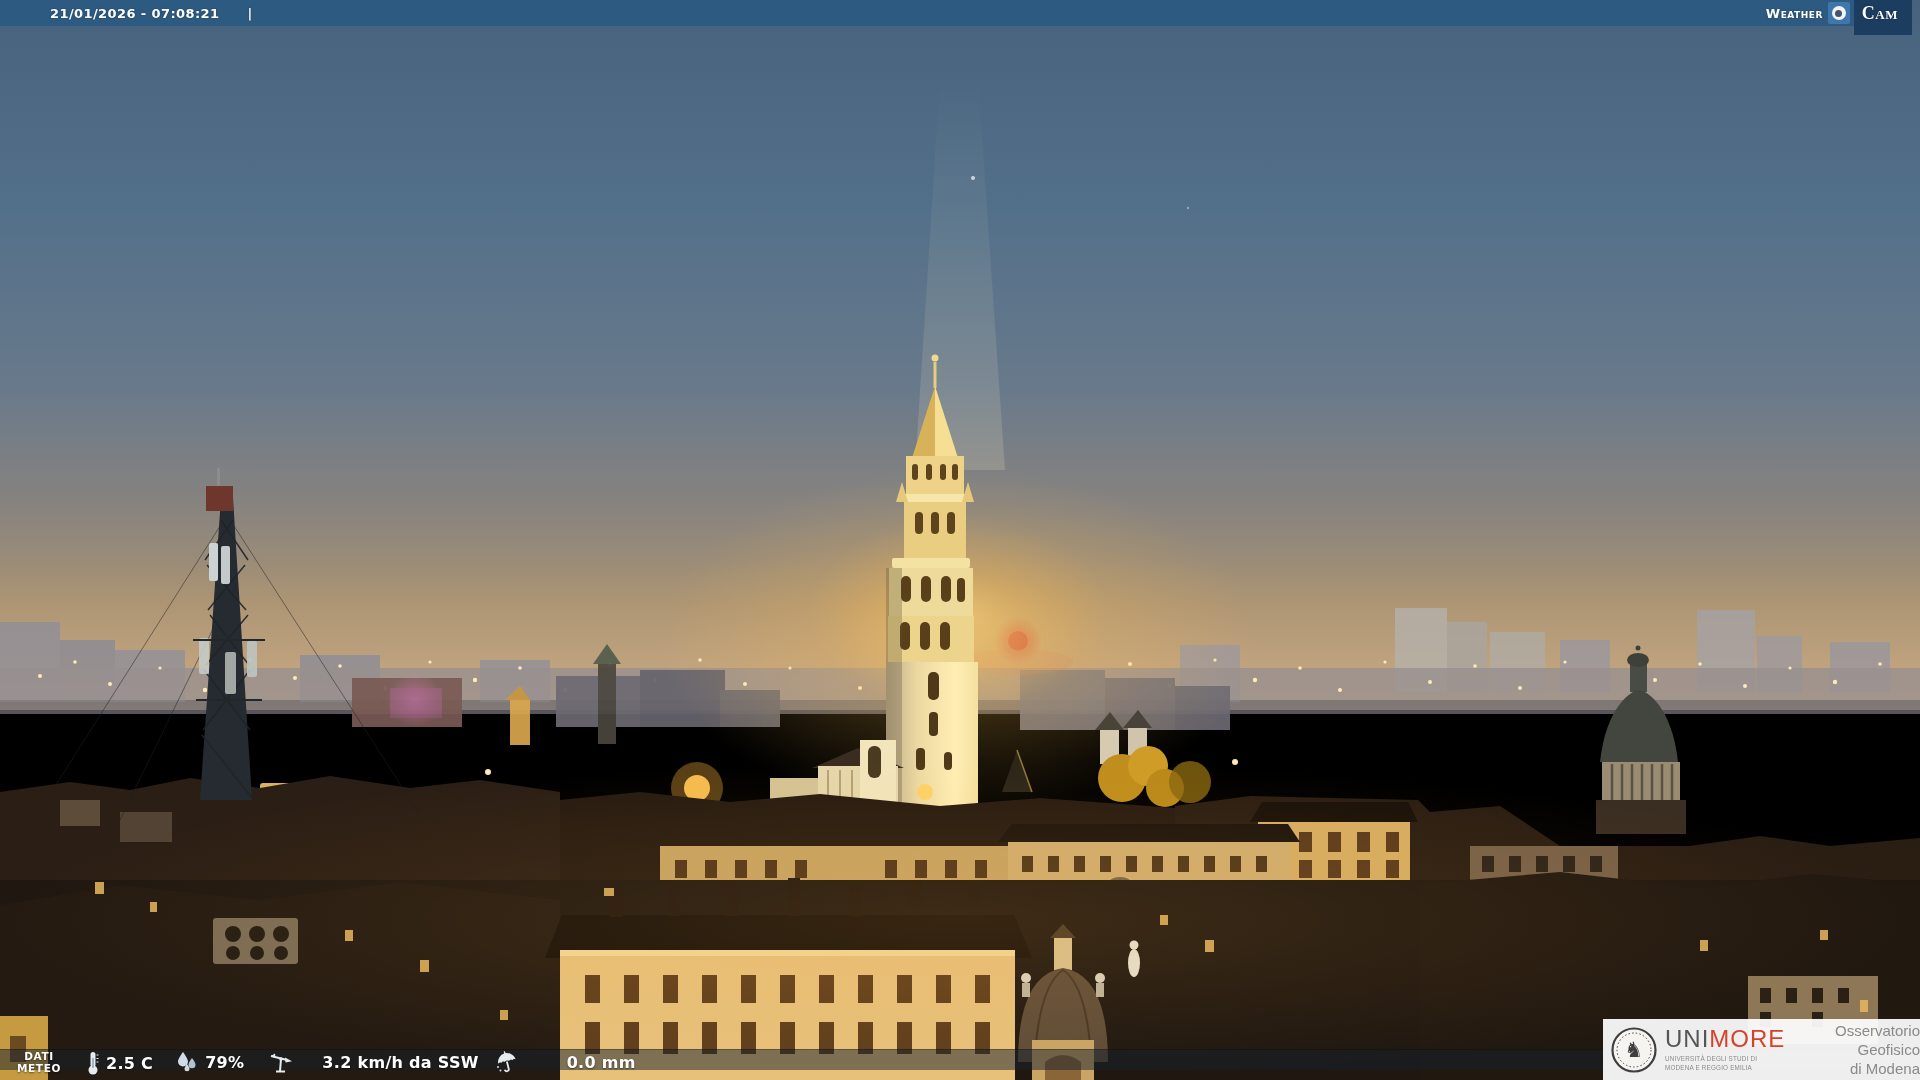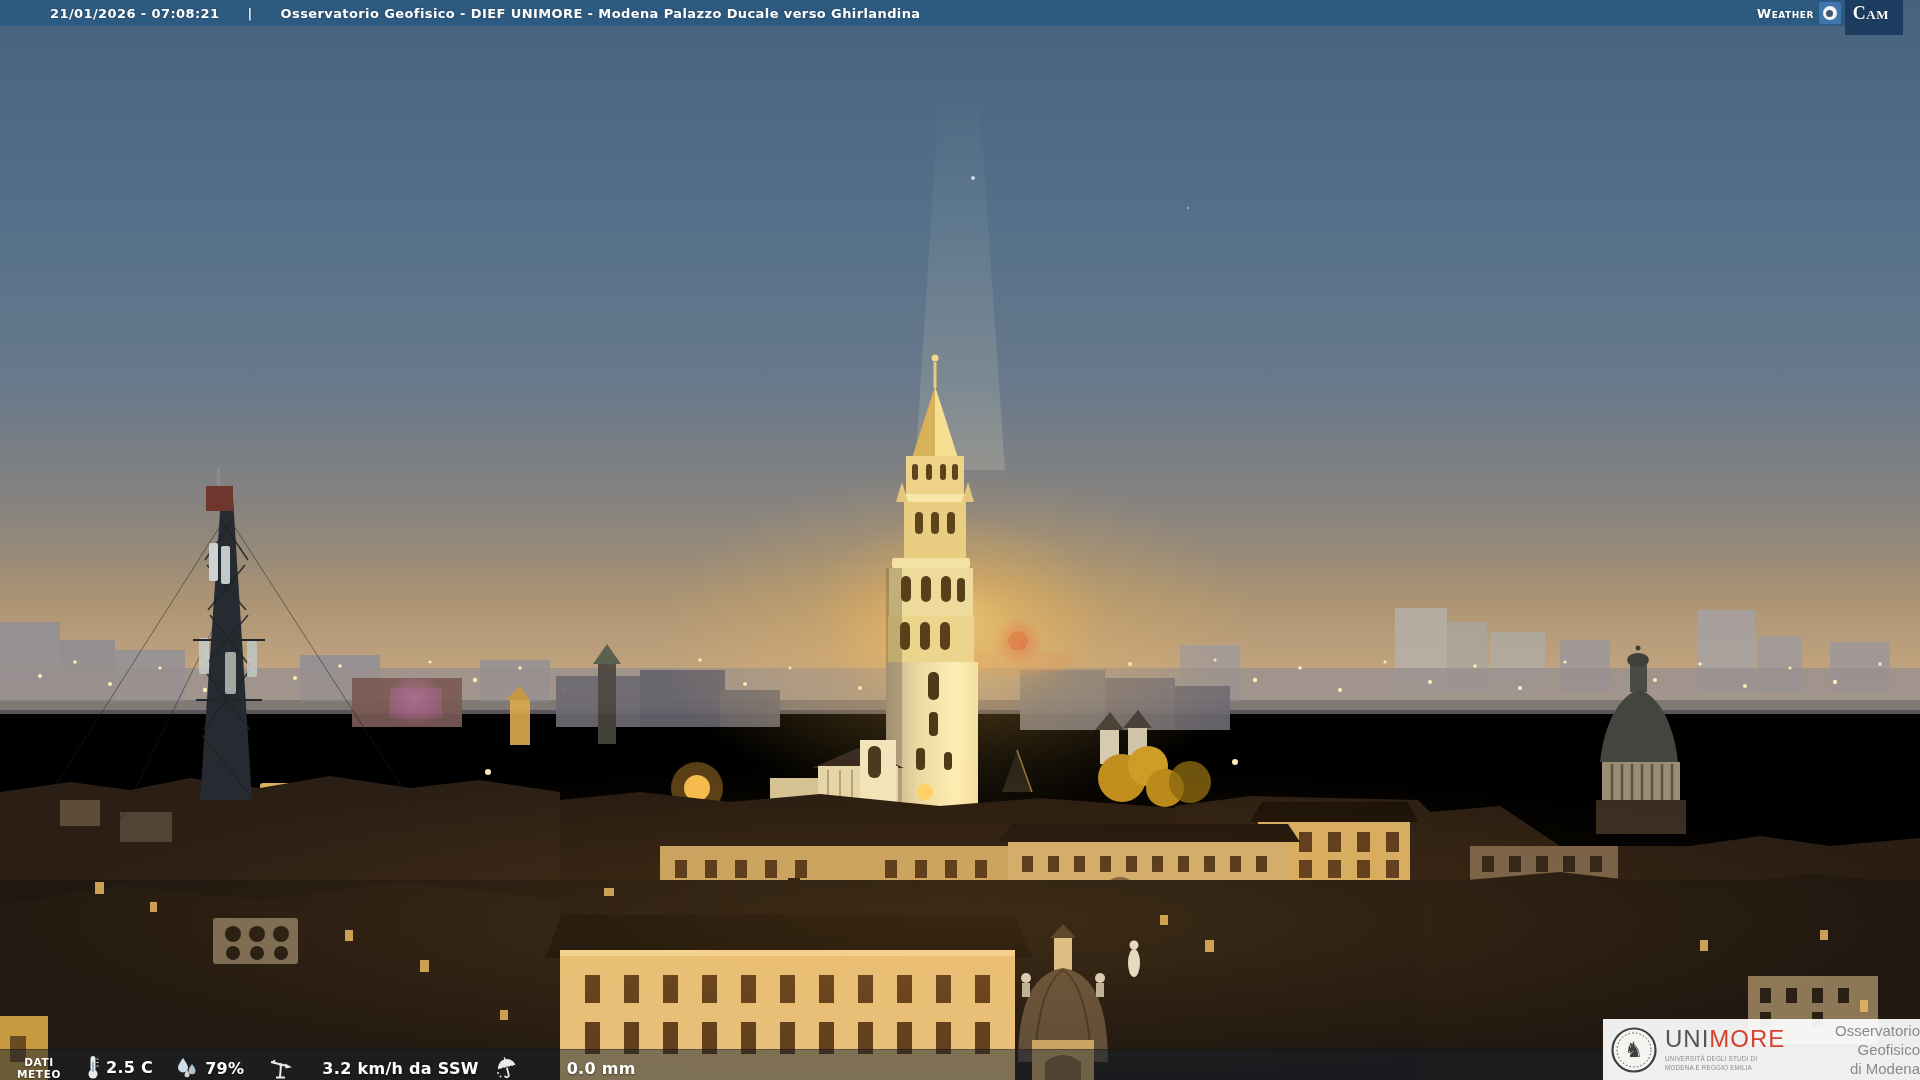--- a/index.html
+++ b/index.html
@@ -13,41 +13,41 @@
     --logo-text-gray:#8a8a8a;
     --overlay-text:#ffffff;
   }
   *{margin:0;padding:0;box-sizing:border-box;}
   body{background:#000;overflow:hidden;}
   .stage{position:relative;width:1920px;height:1080px;overflow:hidden;
          font-family:"DejaVu Sans",sans-serif;}
   .photo{position:absolute;inset:0;width:1920px;height:1080px;display:block;z-index:0;}
 
   
-  .topbar{position:absolute;top:0;left:0;right:17px;height:26px;background:var(--topbar-bg);
+  .topbar{position:absolute;top:0;left:0;right:8px;height:26px;background:var(--topbar-bg);
           display:flex;align-items:center;z-index:2;color:var(--overlay-text);
           font-weight:bold;font-size:13px;letter-spacing:.4px;
           text-shadow:0 0 2px rgba(0,0,0,.35);}
   .topbar .left{display:flex;align-items:center;padding-left:50px;}
   .topbar .sep{margin:0 28px;opacity:.95;}
   .brand{position:absolute;right:0;top:0;height:26px;display:flex;align-items:center;}
   .brand .w{font-variant:small-caps;font-size:13px;letter-spacing:.5px;margin-right:5px;}
   .lens{width:22px;height:22px;background:var(--lens-box-bg);display:flex;align-items:center;
         justify-content:center;border-radius:2px;}
   .lens-outer{width:14px;height:14px;border-radius:50%;background:#f2f4f6;display:flex;
               align-items:center;justify-content:center;}
   .lens-inner{width:7px;height:7px;border-radius:50%;background:#41566b;}
   .cam-box{height:44px;background:var(--cam-box-bg);display:flex;align-items:center;
            padding:0 14px 0 8px;margin-left:4px;font-family:Liberation Serif, serif;}
   .cam-box .c{font-variant:small-caps;font-size:18px;letter-spacing:.5px;}
 
   
-  .weatherbar{position:absolute;left:0;right:0;top:1049px;height:31px;
+  .weatherbar{position:absolute;left:0;right:0;top:1049px;height:21px;
               background:var(--bottombar-bg);border-top:1px solid rgba(0,0,0,.25);
-              display:flex;align-items:flex-end;z-index:2;color:var(--overlay-text);
+              display:flex;align-items:flex-start;z-index:2;color:var(--overlay-text);
               font-weight:bold;font-size:16px;letter-spacing:.3px;
               text-shadow:0 1px 2px rgba(0,0,0,.5);}
   .dati{width:62px;margin-left:8px;text-align:center;font-size:10.5px;line-height:1.15;
         letter-spacing:.6px;display:flex;flex-direction:column;}
   .witem{display:flex;align-items:center;gap:6px;}
   .witem svg{display:block;}
   .m1{margin-left:16px;} .m2{margin-left:22px;} .m3{margin-left:24px;gap:28px;} .m4{margin-left:16px;gap:48px;}
 
   
   .logobox{position:absolute;left:1603px;top:1019px;width:317px;height:61px;
@@ -457,21 +457,20 @@
       <rect x="247" y="641" width="10" height="36" rx="2" fill="#bfc4c0" opacity="0.9"></rect>
       <rect x="225" y="652" width="11" height="42" rx="2" fill="#b8bdb9" opacity="0.85"></rect>
       <path d="M193,640 L265,640 M196,700 L262,700" stroke="#22272c" stroke-width="2"></path>
     </g>
   </svg>
 
   <header class="topbar">
     <div class="left">
       <span>21/01/2026 - 07:08:21</span>
       <span class="sep">|</span>
-      <span>Osservatorio Geofisico - DIEF UNIMORE - Modena Palazzo Ducale verso Ghirlandina</span>
     </div>
     <div class="brand">
       <span class="w">Weather</span>
       <span class="lens">
         <span class="lens-outer">
             <span class="lens-inner"></span>
           </span>
       </span>
       <span class="cam-box">
         <span class="c">Cam</span>

